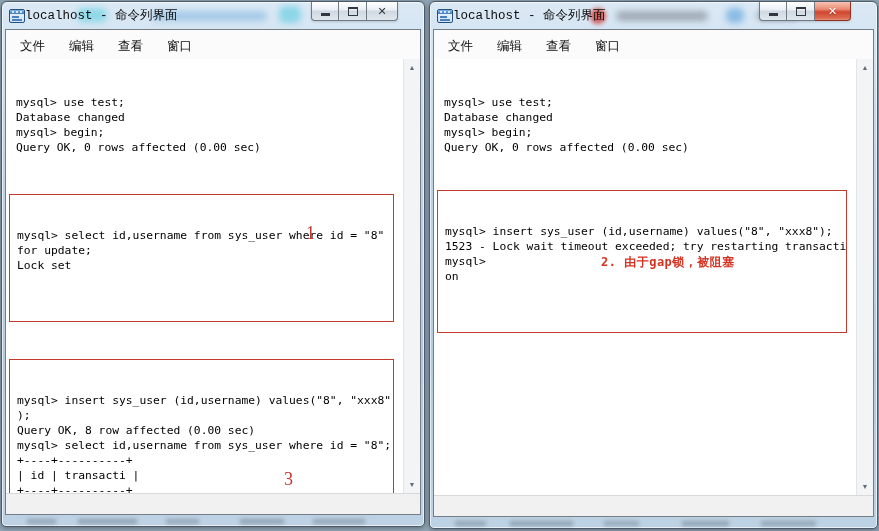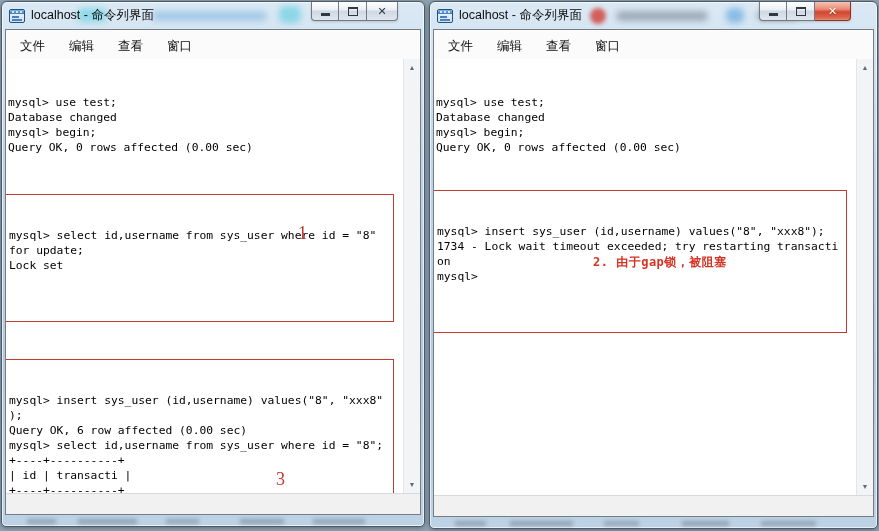--- a/index.html
+++ b/index.html
@@ -15,21 +15,21 @@
     position:absolute;
     border:1px solid #4e5a66;
     border-radius:6px 6px 5px 5px;
     background:linear-gradient(#dbe9f5,#bed3e7 30%,#b2c9dd 70%,#bdd2e4);
     box-shadow:inset 0 0 0 1px rgba(255,255,255,.65), 0 1px 4px rgba(0,0,0,.35);
   }
   .window.left  { left:1px;  top:1px; width:424px; height:526px; }
   .window.right { left:429px; top:1px; width:449px; height:528px; z-index:2; }
 
   .titlebar { position:relative; height:27px; display:flex; align-items:center; padding-left:7px; overflow:hidden; border-radius:6px 6px 0 0; }
-  .title-text { font-size:12.5px; color:#0c0c0c; margin-left:6px; white-space:nowrap; position:relative; z-index:3; }
+  .title-text { font-size:12.5px; color:#0c0c0c; white-space:nowrap; position:relative; z-index:3;font-family:Liberation Mono, monospace; }
 
   .appicon { position:relative; width:16px; height:14px; border:1px solid #25507e; border-radius:2px; background:linear-gradient(#eef6ff,#cfe2f4); flex:0 0 auto; z-index:3; }
   .appicon .bar { position:absolute; left:0; top:0; right:0; height:4px; background:linear-gradient(#7db4e6,#3f7cc0); border-radius:1px 1px 0 0; }
   .appicon .dot { position:absolute; top:1px; width:2px; height:2px; background:#fff; border-radius:50%; }
   .appicon .d1 { left:2px; } .appicon .d2 { left:6px; } .appicon .d3 { left:10px; }
   .appicon .ln { position:absolute; left:2px; height:2px; background:#4a81bd; }
   .appicon .l1 { top:6px; width:7px; } .appicon .l2 { top:9px; width:10px; }
 
   
   .blob { position:absolute; filter:blur(3px); border-radius:6px; z-index:1; }
@@ -65,21 +65,21 @@
   .menubar {
     height:33px; background:#fbfbfb; border-bottom:1px solid #d8d8d8;
     display:flex; align-items:center; padding-left:2px;
   }
   .menu-item { font-size:12.5px; color:#101010; padding:0 12px; cursor:default; }
 
   .content { position:absolute; top:29px; left:0; right:0; bottom:0; background:#fff; }
 
   .term {
     position:absolute; left:0; top:0; right:17px; bottom:21px;
-    padding:6px 0 0 2px; overflow:hidden;
+    padding:6px 0 0 10px; overflow:hidden;
     font-family:"DejaVu Sans Mono","Liberation Mono",monospace;
     font-size:11.3px; line-height:15px; color:#000; white-space:pre;
   }
   .tline { height:15px; white-space:pre; }
 
   
   .redbox {
     position:relative;
     border:1px solid #c23b2e;
     margin:9px 9px 0 -7px;
@@ -151,21 +151,21 @@
       <span class="menu-item">窗口</span>
     </div>
     <div class="content">
       <div class="term">
         <div><div class="tline">mysql&gt; use test;</div><div class="tline">Database changed</div><div class="tline">mysql&gt; begin;</div><div class="tline">Query OK, 0 rows affected (0.00 sec)</div></div>
         <div class="redbox">
           <div><div class="tline">mysql&gt; select id,username from sys_user where id = "8"</div><div class="tline">for update;</div><div class="tline">Lock set</div></div>
           <span class="box-num num-1">1</span>
         </div>
         <div class="redbox second">
-          <div><div class="tline">mysql&gt; insert sys_user (id,username) values("8", "xxx8"</div><div class="tline">);</div><div class="tline">Query OK, 6 row affected (0.00 sec)</div><div class="tline">mysql&gt; select id,username from sys_user where id = "8";</div><div class="tline">+----+----------+</div><div class="tline">| id | transacti |</div><div class="tline">+----+----------+</div></div>
+          <div><div class="tline">mysql&gt; insert sys_user (id,username) values("8", "xxx8"</div><div class="tline">);</div><div class="tline">Query OK, 8 row affected (0.00 sec)</div><div class="tline">mysql&gt; select id,username from sys_user where id = "8";</div><div class="tline">+----+----------+</div><div class="tline">| id | transacti |</div><div class="tline">+----+----------+</div></div>
           <span class="box-num num-3">3</span>
         </div>
         
       </div>
       <div class="vscroll">
         <span class="arrow up">▲</span>
         <span class="arrow down">▼</span>
       </div>
       <div class="hscroll"></div>
     </div>
@@ -204,21 +204,21 @@
     <div class="menubar">
       <span class="menu-item">文件</span>
       <span class="menu-item">编辑</span>
       <span class="menu-item">查看</span>
       <span class="menu-item">窗口</span>
     </div>
     <div class="content">
       <div class="term">
         <div><div class="tline">mysql&gt; use test;</div><div class="tline">Database changed</div><div class="tline">mysql&gt; begin;</div><div class="tline">Query OK, 0 rows affected (0.00 sec)</div></div>
         <div class="redbox" style="margin-top:5px;">
-          <div><div class="tline">mysql&gt; insert sys_user (id,username) values("8", "xxx8");</div><div class="tline">1734 - Lock wait timeout exceeded; try restarting transacti</div><div class="tline">on</div><div class="tline">mysql&gt;</div></div>
+          <div><div class="tline">mysql&gt; insert sys_user (id,username) values("8", "xxx8");</div><div class="tline">1523 - Lock wait timeout exceeded; try restarting transacti</div><div class="tline">mysql&gt;</div><div class="tline">on</div></div>
           <span class="box-annot">2. 由于gap锁，被阻塞</span>
         </div>
       </div>
       <div class="vscroll">
         <span class="arrow up">▲</span>
         <span class="arrow down">▼</span>
       </div>
       <div class="hscroll"></div>
     </div>
   </div>

